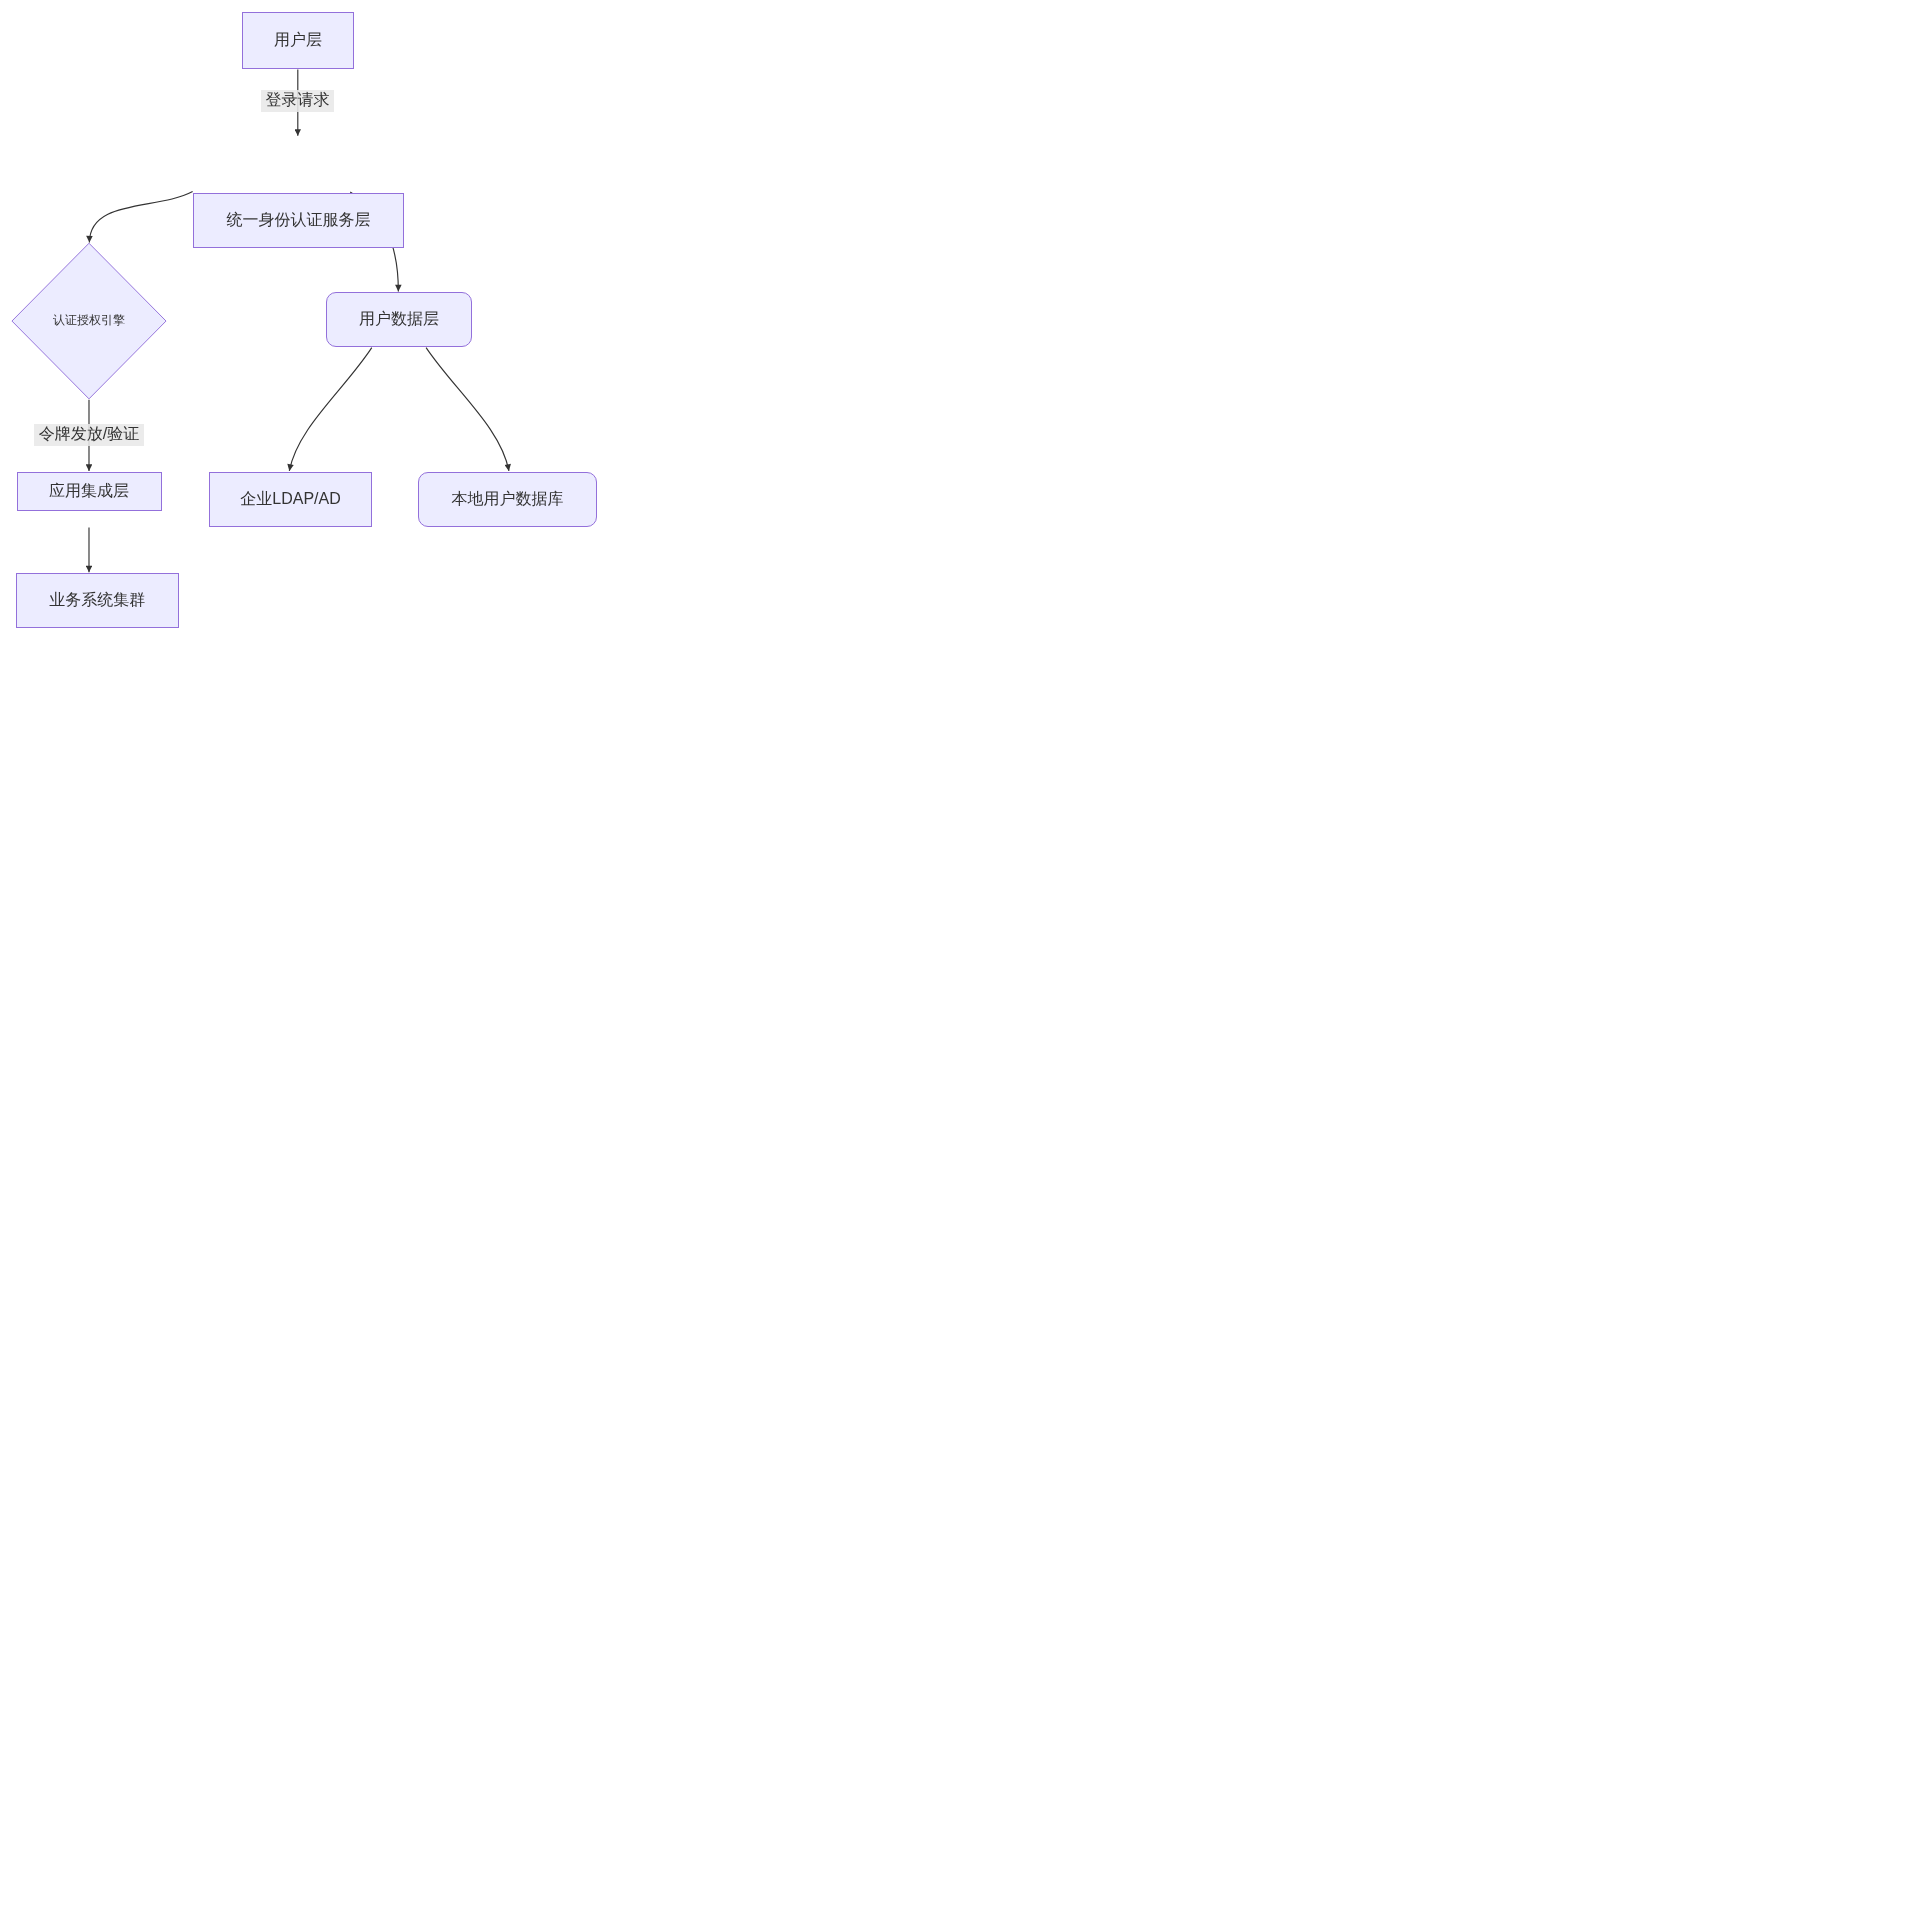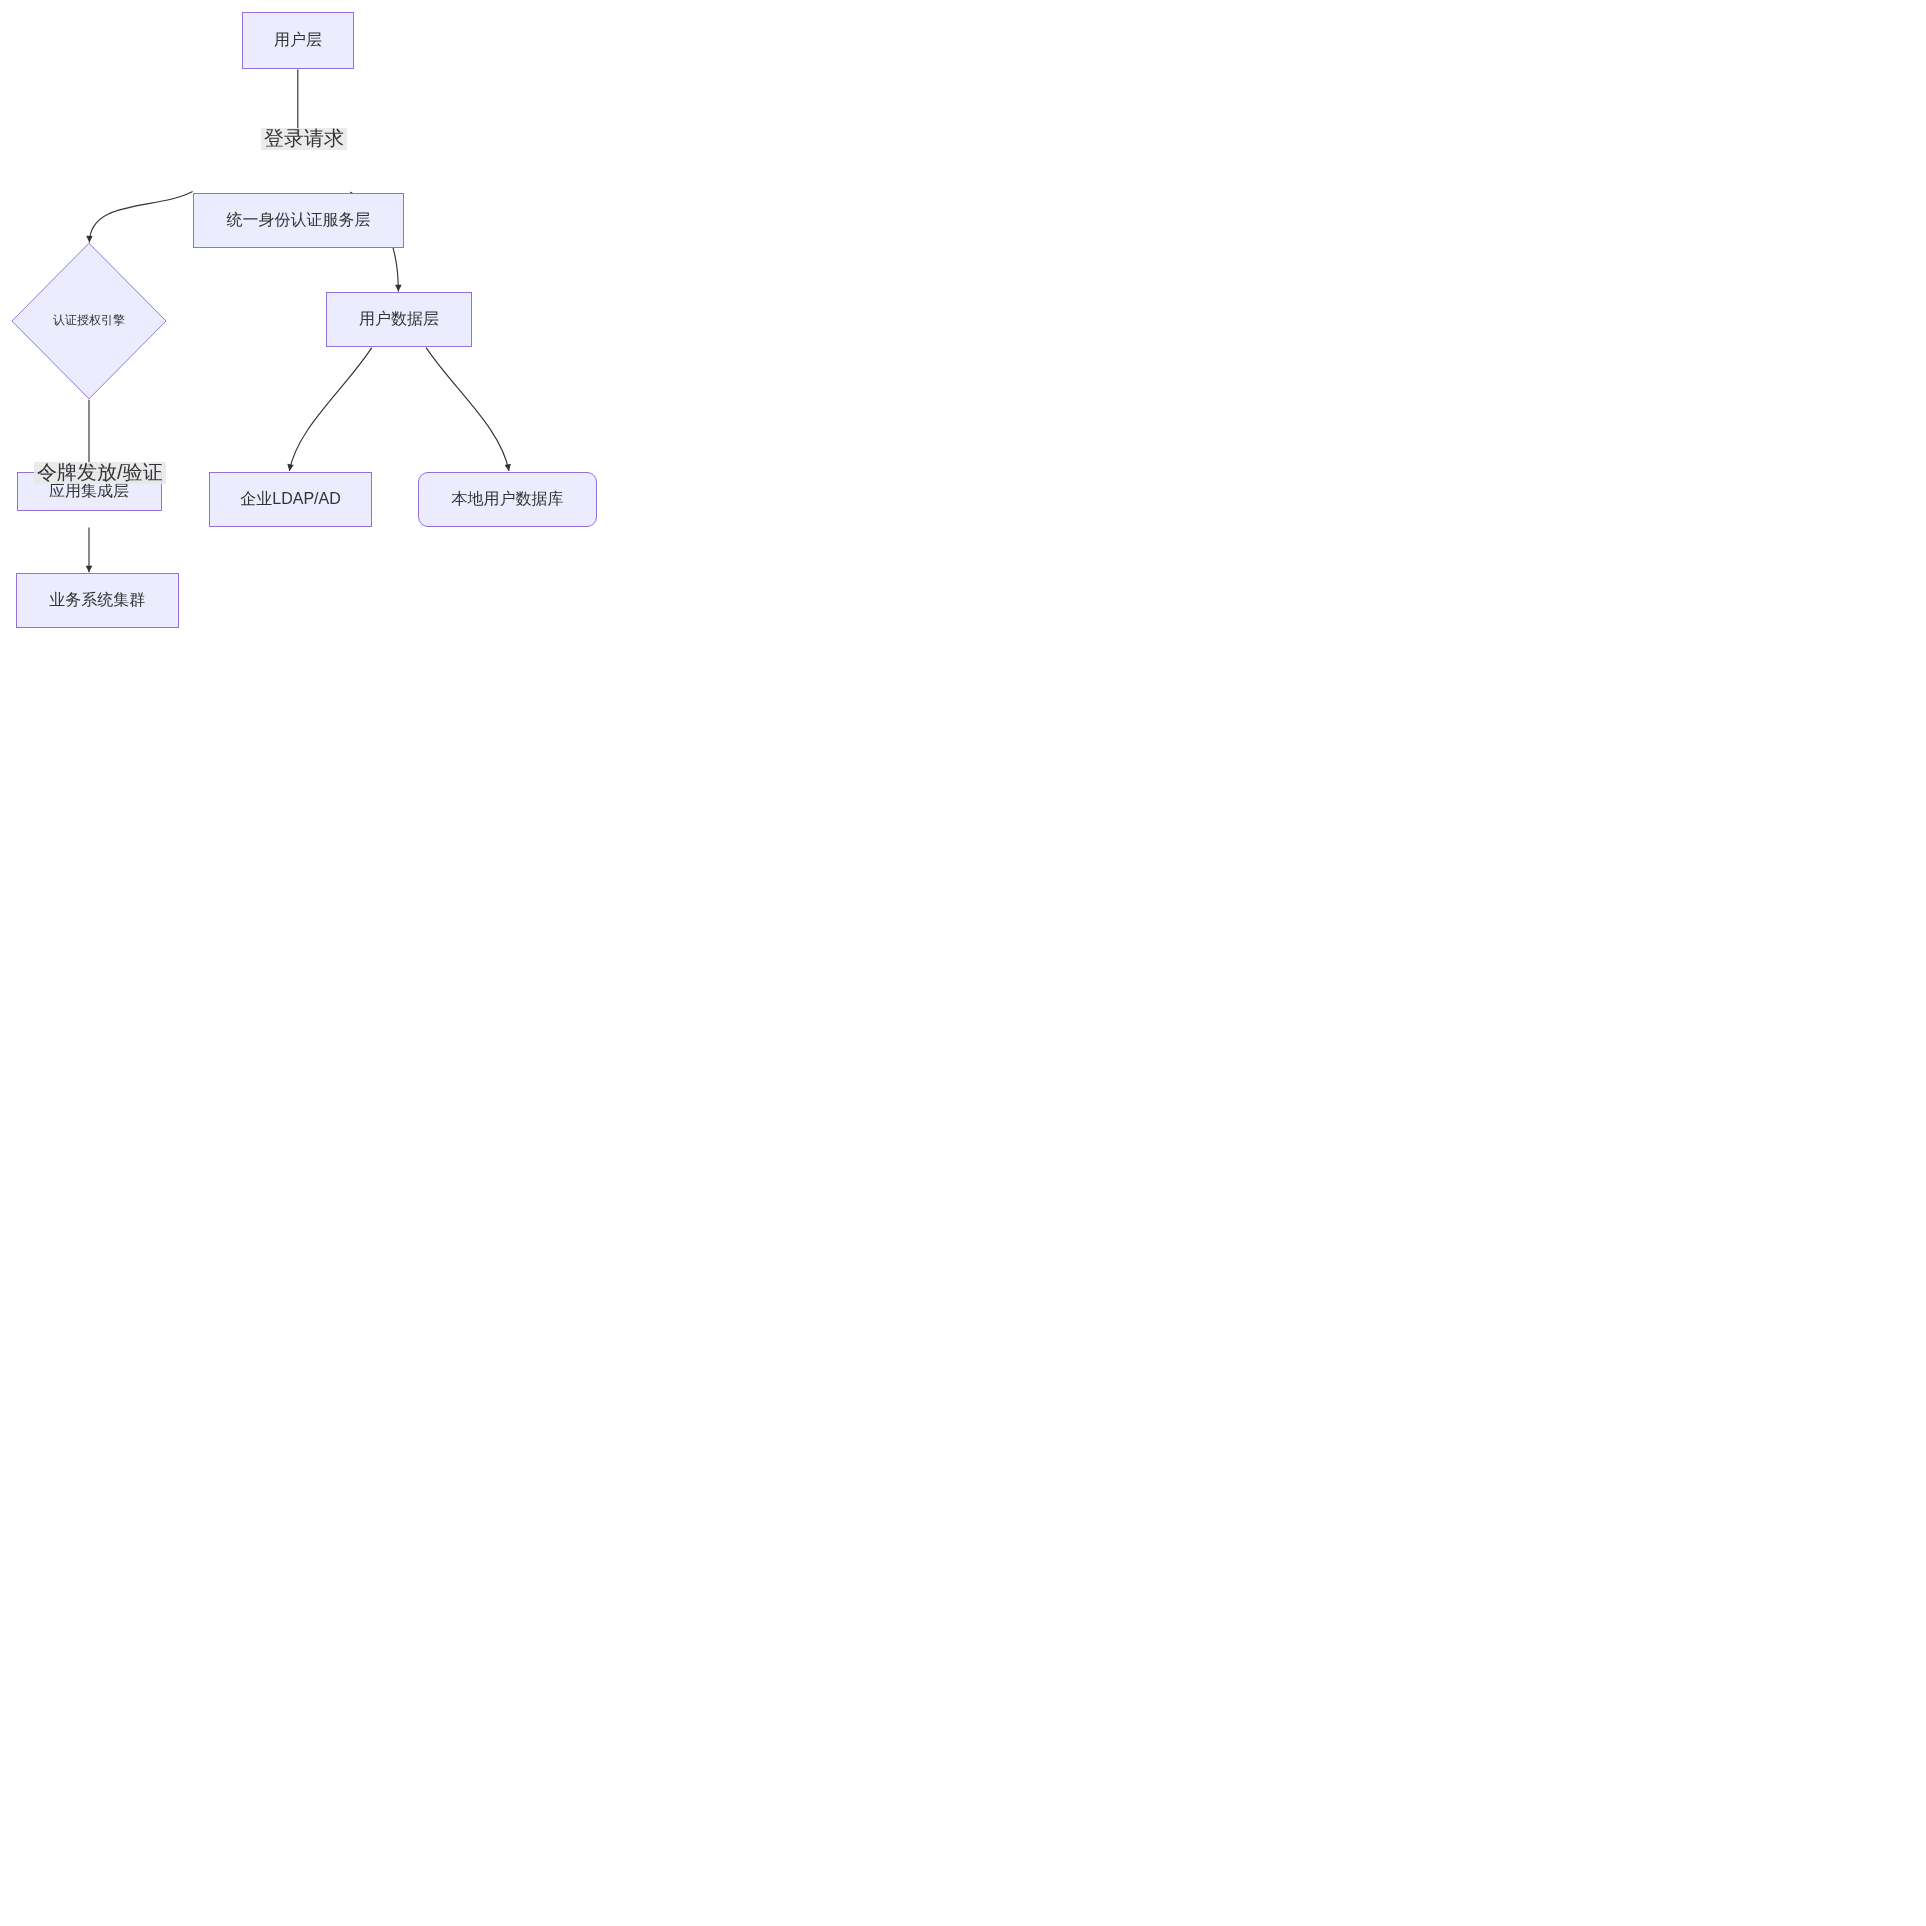--- a/index.html
+++ b/index.html
@@ -61,26 +61,25 @@
     z-index: 1;
     white-space: nowrap;
   }
   .edge-label {
     position: absolute;
     box-sizing: border-box;
     display: flex;
     align-items: center;
     justify-content: center;
     background: rgba(232, 232, 232, 0.88);
-    font-size: 20px;
+    font-size: 16px;
     color: var(--text-color, #333333);
     z-index: 2;
     white-space: nowrap;
     padding: 0.8px 3.1px;
-    margin-top: 38px;
   }
 </style>
 </head>
 <body>
 
 <div class="canvas" style="--canvas-bg: #ffffff; --node-fill: #ECECFF; --node-border: #9370DB; --text-color: #333333; --edge-color: #333333; --edge-label-bg: #e8e8e8;">
 
   <svg class="edge-layer" viewBox="0 0 1560 1658" xmlns="http://www.w3.org/2000/svg">
     <defs>
       <marker id="arrow" markerUnits="userSpaceOnUse" markerWidth="20" markerHeight="17" refX="10" refY="5" viewBox="0 0 10 10" orient="auto">
@@ -104,21 +103,21 @@
 
     <polygon class="node-shape" points="231,631 431,833 231,1035 31,833"></polygon>
   </svg>
 
   <div class="node" style="left:242px; top:11.6px; width:112px; height:57px;">用户层</div>
 
   <div class="node" style="left:193px; top:152px; width:211px; height:55px;margin-top:41px;">统一身份认证服务层</div>
 
   <div class="diamond-label" style="left:12px; top:309px; width:154px; height:23px;">认证授权引擎</div>
 
-  <div class="node" style="left:326px; top:292px; width:146px; height:55px;">用户数据层</div>
+  <div class="node" style="left:326px; top:292px; width:146px; height:55px;border-radius:10px;">用户数据层</div>
 
   <div class="node" style="left:16.6px; top:472px; width:145px; height:39px;">应用集成层</div>
 
   <div class="node" style="left:7.7px; top:573px; width:163px; height:55px;margin-left:8px;">业务系统集群</div>
 
   <div class="node" style="left:209px; top:472px; width:163px; height:55px;">企业LDAP/AD</div>
 
   <div class="node" style="left:418px; top:472px; width:179px; height:55px;border-radius:10px;">本地用户数据库</div>
 
   <div class="edge-label" style="left:261px; top:90px; min-width:73px; height:21.6px;">登录请求</div>

